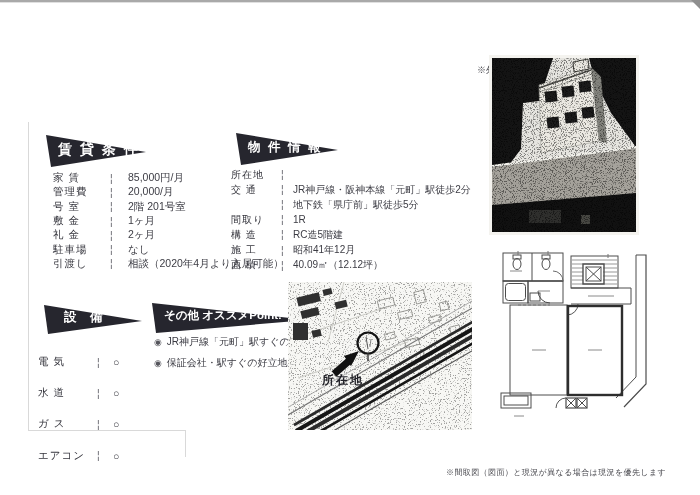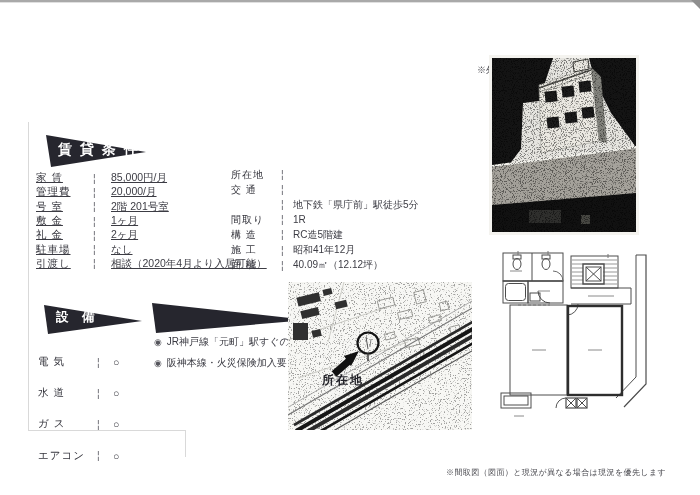--- a/index.html
+++ b/index.html
@@ -50,21 +50,21 @@
   <div class="abs paper-edge" style="left:28px;top:430px;width:157px;height:1px;"></div>
   <div class="abs paper-edge" style="left:185px;top:430px;width:1px;height:27px;"></div>
 
   <div class="flag" style="left:46px;top:130px;width:102px;height:38px;">
     <svg width="102" height="38" viewBox="0 0 102 38">
       <polygon points="0,5 100,22 5,37"></polygon>
     </svg>
     <div class="flag-txt" style="left:12px;top:11px;font-size:14px;letter-spacing:2px;">賃 貸 条 件</div>
   </div>
 
-  <div class="rows rows-l" style="left:36px;top:171px;text-decoration:underline;">
+  <div class="rows rows-l" style="left:53px;top:171px;">
     <div class="row">
         <span class="lbl">家 賃</span>
         <span class="sep">¦</span>
         <span class="val">85,000円/月</span>
       </div>
     <div class="row">
         <span class="lbl">管理費</span>
         <span class="sep">¦</span>
         <span class="val">20,000/月</span>
       </div>
@@ -88,29 +88,36 @@
         <span class="sep">¦</span>
         <span class="val">なし</span>
       </div>
     <div class="row">
         <span class="lbl">引渡し</span>
         <span class="sep">¦</span>
         <span class="val">相談（2020年4月より入居可能）</span>
       </div>
   </div>
 
+  <div class="flag" style="left:236px;top:128px;width:104px;height:38px;">
+    <svg width="104" height="38" viewBox="0 0 104 38">
+      <polygon points="0,5 102,22 5,37"></polygon>
+    </svg>
+    <div class="flag-txt" style="left:12px;top:11px;font-size:12.5px;letter-spacing:2px;">物 件 情 報</div>
+  </div>
 
   <div class="rows rows-r" style="left:231px;top:167px;">
     <div class="row">
         <span class="lbl">所在地</span>
         <span class="sep">¦</span>
       </div>
     <div class="row">
         <span class="lbl">交 通</span>
         <span class="sep">¦</span>
+        <span class="val">JR神戸線・阪神本線「元町」駅徒歩2分</span>
       </div>
     <div class="row">
         <span class="lbl"></span>
         <span class="sep">¦</span>
         <span class="val">地下鉄「県庁前」駅徒歩5分</span>
       </div>
     <div class="row">
         <span class="lbl">間取り</span>
         <span class="sep">¦</span>
         <span class="val">1R</span>
@@ -129,21 +136,21 @@
         <span class="lbl">面 積</span>
         <span class="sep">¦</span>
         <span class="val">40.09㎡（12.12坪）</span>
       </div>
   </div>
 
   <div class="flag" style="left:44px;top:301px;width:100px;height:35px;">
     <svg width="100" height="35" viewBox="0 0 100 35">
       <polygon points="0,4 98,20 4,33"></polygon>
     </svg>
-    <div class="flag-txt" style="left:12px;top:8px;font-size:12.5px;letter-spacing:5px;">設 備</div>
+    <div class="flag-txt" style="left:20px;top:8px;font-size:12.5px;letter-spacing:5px;">設 備</div>
   </div>
 
   <div class="rows rows-e" style="left:38px;top:338px;">
     <div class="row">
         <span class="lbl">電 気</span>
         <span class="sep">¦</span>
         <span class="val">○</span>
       </div>
     <div class="row">
         <span class="lbl">水 道</span>
@@ -159,30 +166,31 @@
         <span class="lbl">エアコン</span>
         <span class="sep">¦</span>
         <span class="val">○</span>
       </div>
   </div>
 
   <div class="flag" style="left:152px;top:299px;width:158px;height:36px;">
     <svg width="158" height="36" viewBox="0 0 158 36">
       <polygon points="0,4 156,21 4,34"></polygon>
     </svg>
+    <div class="flag-txt" style="left:12px;top:9px;font-size:11.5px;letter-spacing:0px;">その他 オススメPoint!</div>
   </div>
 
   <div class="points" style="left:154px;top:331px;">
     <div class="point">
         <span class="bullet">◉</span>
         <span>JR神戸線「元町」駅すぐの好立地</span>
       </div>
     <div class="point">
         <span class="bullet">◉</span>
-        <span>阪神本線・火災保険加入要</span>
+        <span>保証会社・駅すぐの好立地</span>
       </div>
   </div>
 
   <svg class="abs" style="left:288px;top:282px;" width="184" height="148" viewBox="0 0 184 148">
     <defs>
       <filter id="speck" x="0" y="0" width="100%" height="100%">
         <feTurbulence type="fractalNoise" baseFrequency="0.8" numOctaves="2" result="n"></feTurbulence>
         <feColorMatrix in="n" type="matrix" values="0 0 0 0 0  0 0 0 0 0  0 0 0 0 0  0 0 0 9 -5.2"></feColorMatrix>
         <feComposite operator="in" in2="SourceGraphic"></feComposite>
       </filter>

